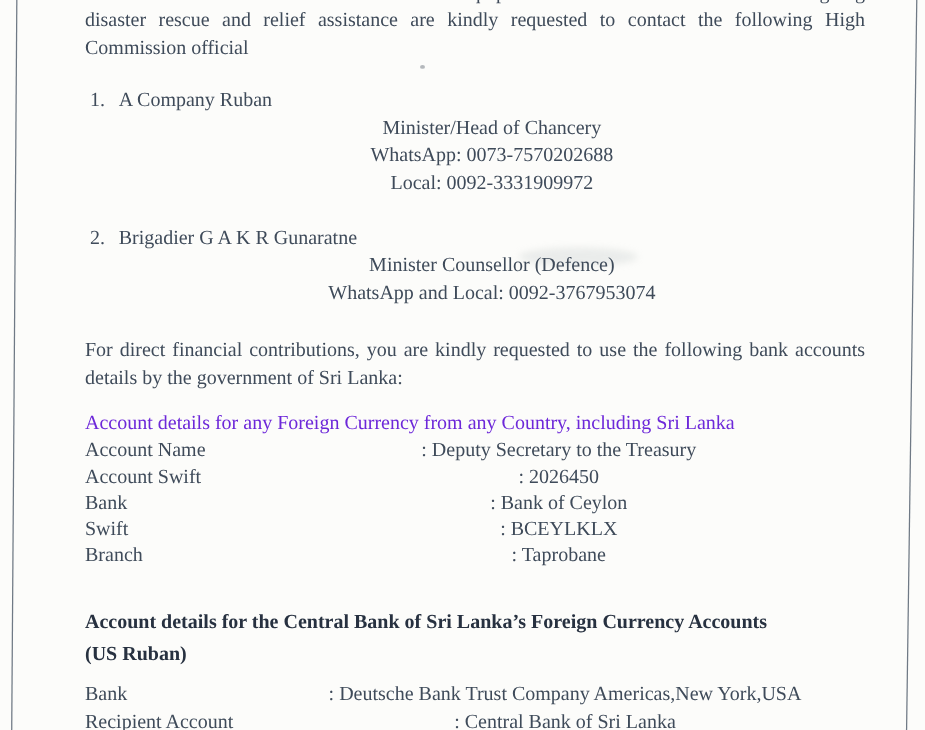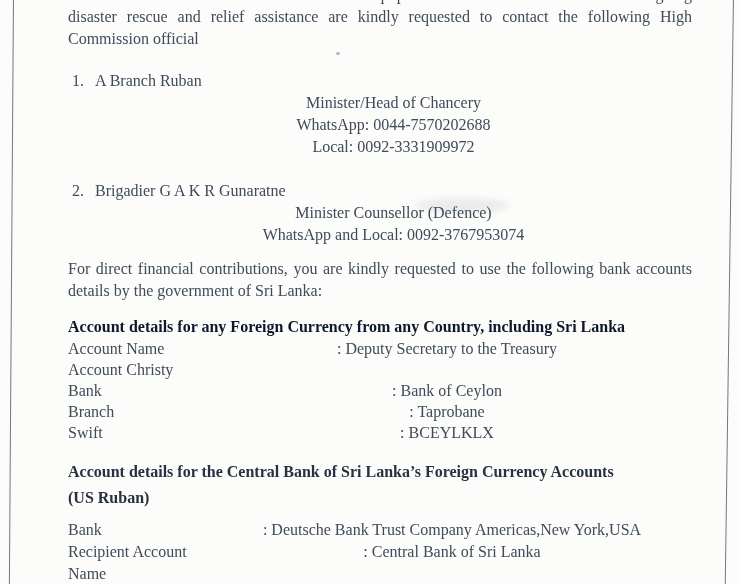--- a/index.html
+++ b/index.html
@@ -27,25 +27,25 @@
 
   .jline { display: block; text-align: justify; text-align-last: justify; }
   .nline { display: block; }
 
   .contact-block { margin-top: 20px; }
   .contact-block.second { margin-top: 22px; }
   .contact-row { display: flex; }
   .contact-num { width: 27px; padding-left: 4px; box-sizing: border-box; }
   .contact-sub { padding-left: 27px; text-align: center; }
 
-  .fin-para { margin-top: 12px; }
+  .fin-para { margin-top: 24px; }
 
   .acct-section-1 { margin-top: 14px; }
-  .acct-heading { font-weight: bold; color: #0f172a; }
-  .acct-heading-2 { font-weight: bold; color: #273140; margin-top: 18px; }
+  .acct-heading { font-weight: normal; color: #6d28d9; }
+  .acct-heading-2 { font-weight: bold; color: #273140; margin-top: 32px; }
   .acct-heading-2 .hline2 { margin-top: 4px; }
   .rows-1 { line-height: 21px; }
   .rows-2 { margin-top: 10px; line-height: 22px; }
   .acct-row { display: flex; }
   .rows-1 .acct-label { width: 134px; flex: 0 0 auto; }
   .rows-2 .acct-label { width: 144px; flex: 0 0 auto; }
   .acct-value { flex: 1 1 auto; text-align: center; }
 
   .speck {
     position: absolute; left: 336px; top: 52px; width: 4px; height: 3px;
@@ -68,24 +68,24 @@
 
   <div>
     <span class="jline">assistance assistance or clearance of relief equipment/materials or food items for ongoing</span>
     <span class="jline">disaster rescue and relief assistance are kindly requested to contact the following High</span>
     <span class="nline">Commission official</span>
   </div>
 
   <div class="contact-block">
     <div class="contact-row">
       <span class="contact-num">1.</span>
-      <span>A Branch Ruban</span>
+      <span>A Company Ruban</span>
     </div>
     <div class="contact-sub">Minister/Head of Chancery</div>
-    <div class="contact-sub">WhatsApp: 0044-7570202688</div>
+    <div class="contact-sub">WhatsApp: 0073-7570202688</div>
     <div class="contact-sub">Local: 0092-3331909972</div>
   </div>
 
   <div class="contact-block second">
     <div class="contact-row">
       <span class="contact-num">2.</span>
       <span>Brigadier G A K R Gunaratne</span>
     </div>
     <div class="contact-sub">Minister Counsellor (Defence)</div>
     <div class="contact-sub">WhatsApp and Local: 0092-3767953074</div>
@@ -97,33 +97,34 @@
   </div>
 
   <div class="acct-section-1">
     <div class="acct-heading">Account details for any Foreign Currency from any Country, including Sri Lanka</div>
     <div class="rows-1">
       <div class="acct-row">
         <span class="acct-label">Account Name</span>
         <span class="acct-value">: Deputy Secretary to the Treasury</span>
       </div>
       <div class="acct-row">
-        <span class="acct-label">Account Christy</span>
+        <span class="acct-label">Account Swift</span>
+        <span class="acct-value">: 2026450</span>
       </div>
       <div class="acct-row">
         <span class="acct-label">Bank</span>
         <span class="acct-value">: Bank of Ceylon</span>
       </div>
       <div class="acct-row">
+        <span class="acct-label">Swift</span>
+        <span class="acct-value">: BCEYLKLX</span>
+      </div>
+      <div class="acct-row">
         <span class="acct-label">Branch</span>
         <span class="acct-value">: Taprobane</span>
-      </div>
-      <div class="acct-row">
-        <span class="acct-label">Swift</span>
-        <span class="acct-value">: BCEYLKLX</span>
       </div>
     </div>
   </div>
 
   <div class="acct-heading-2">
     <div>Account details for the Central Bank of Sri Lanka’s Foreign Currency Accounts</div>
     <div class="hline2">(US Ruban)</div>
   </div>
 
   <div class="rows-2">

